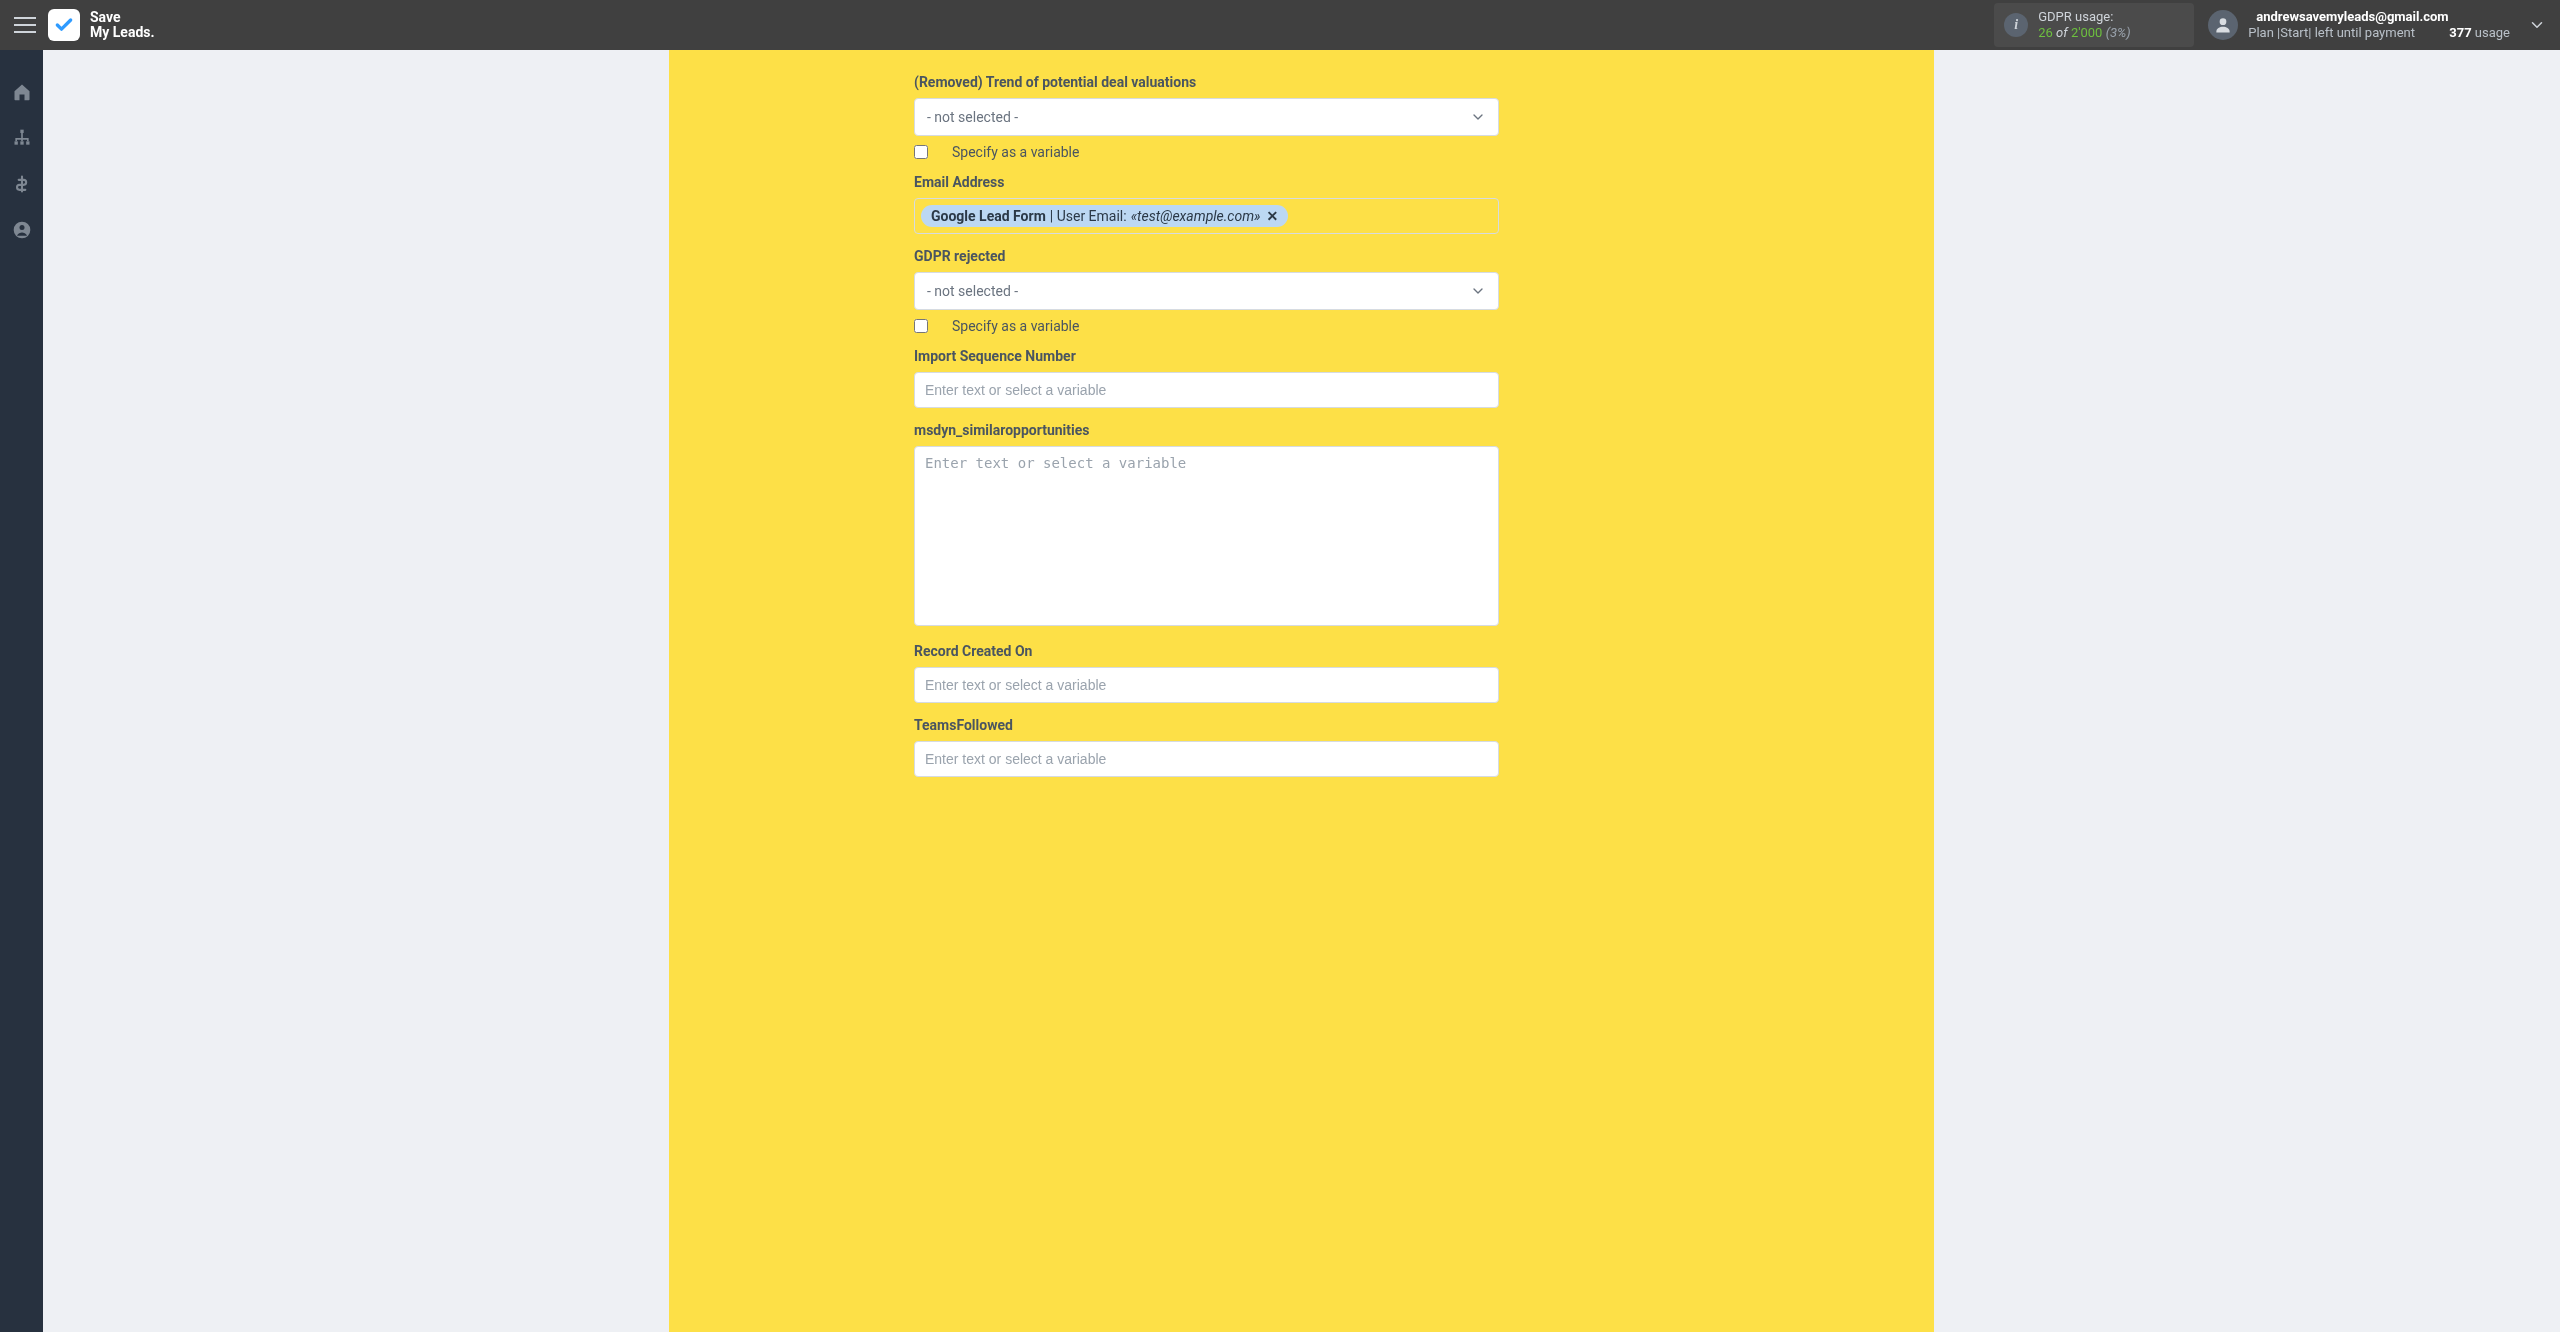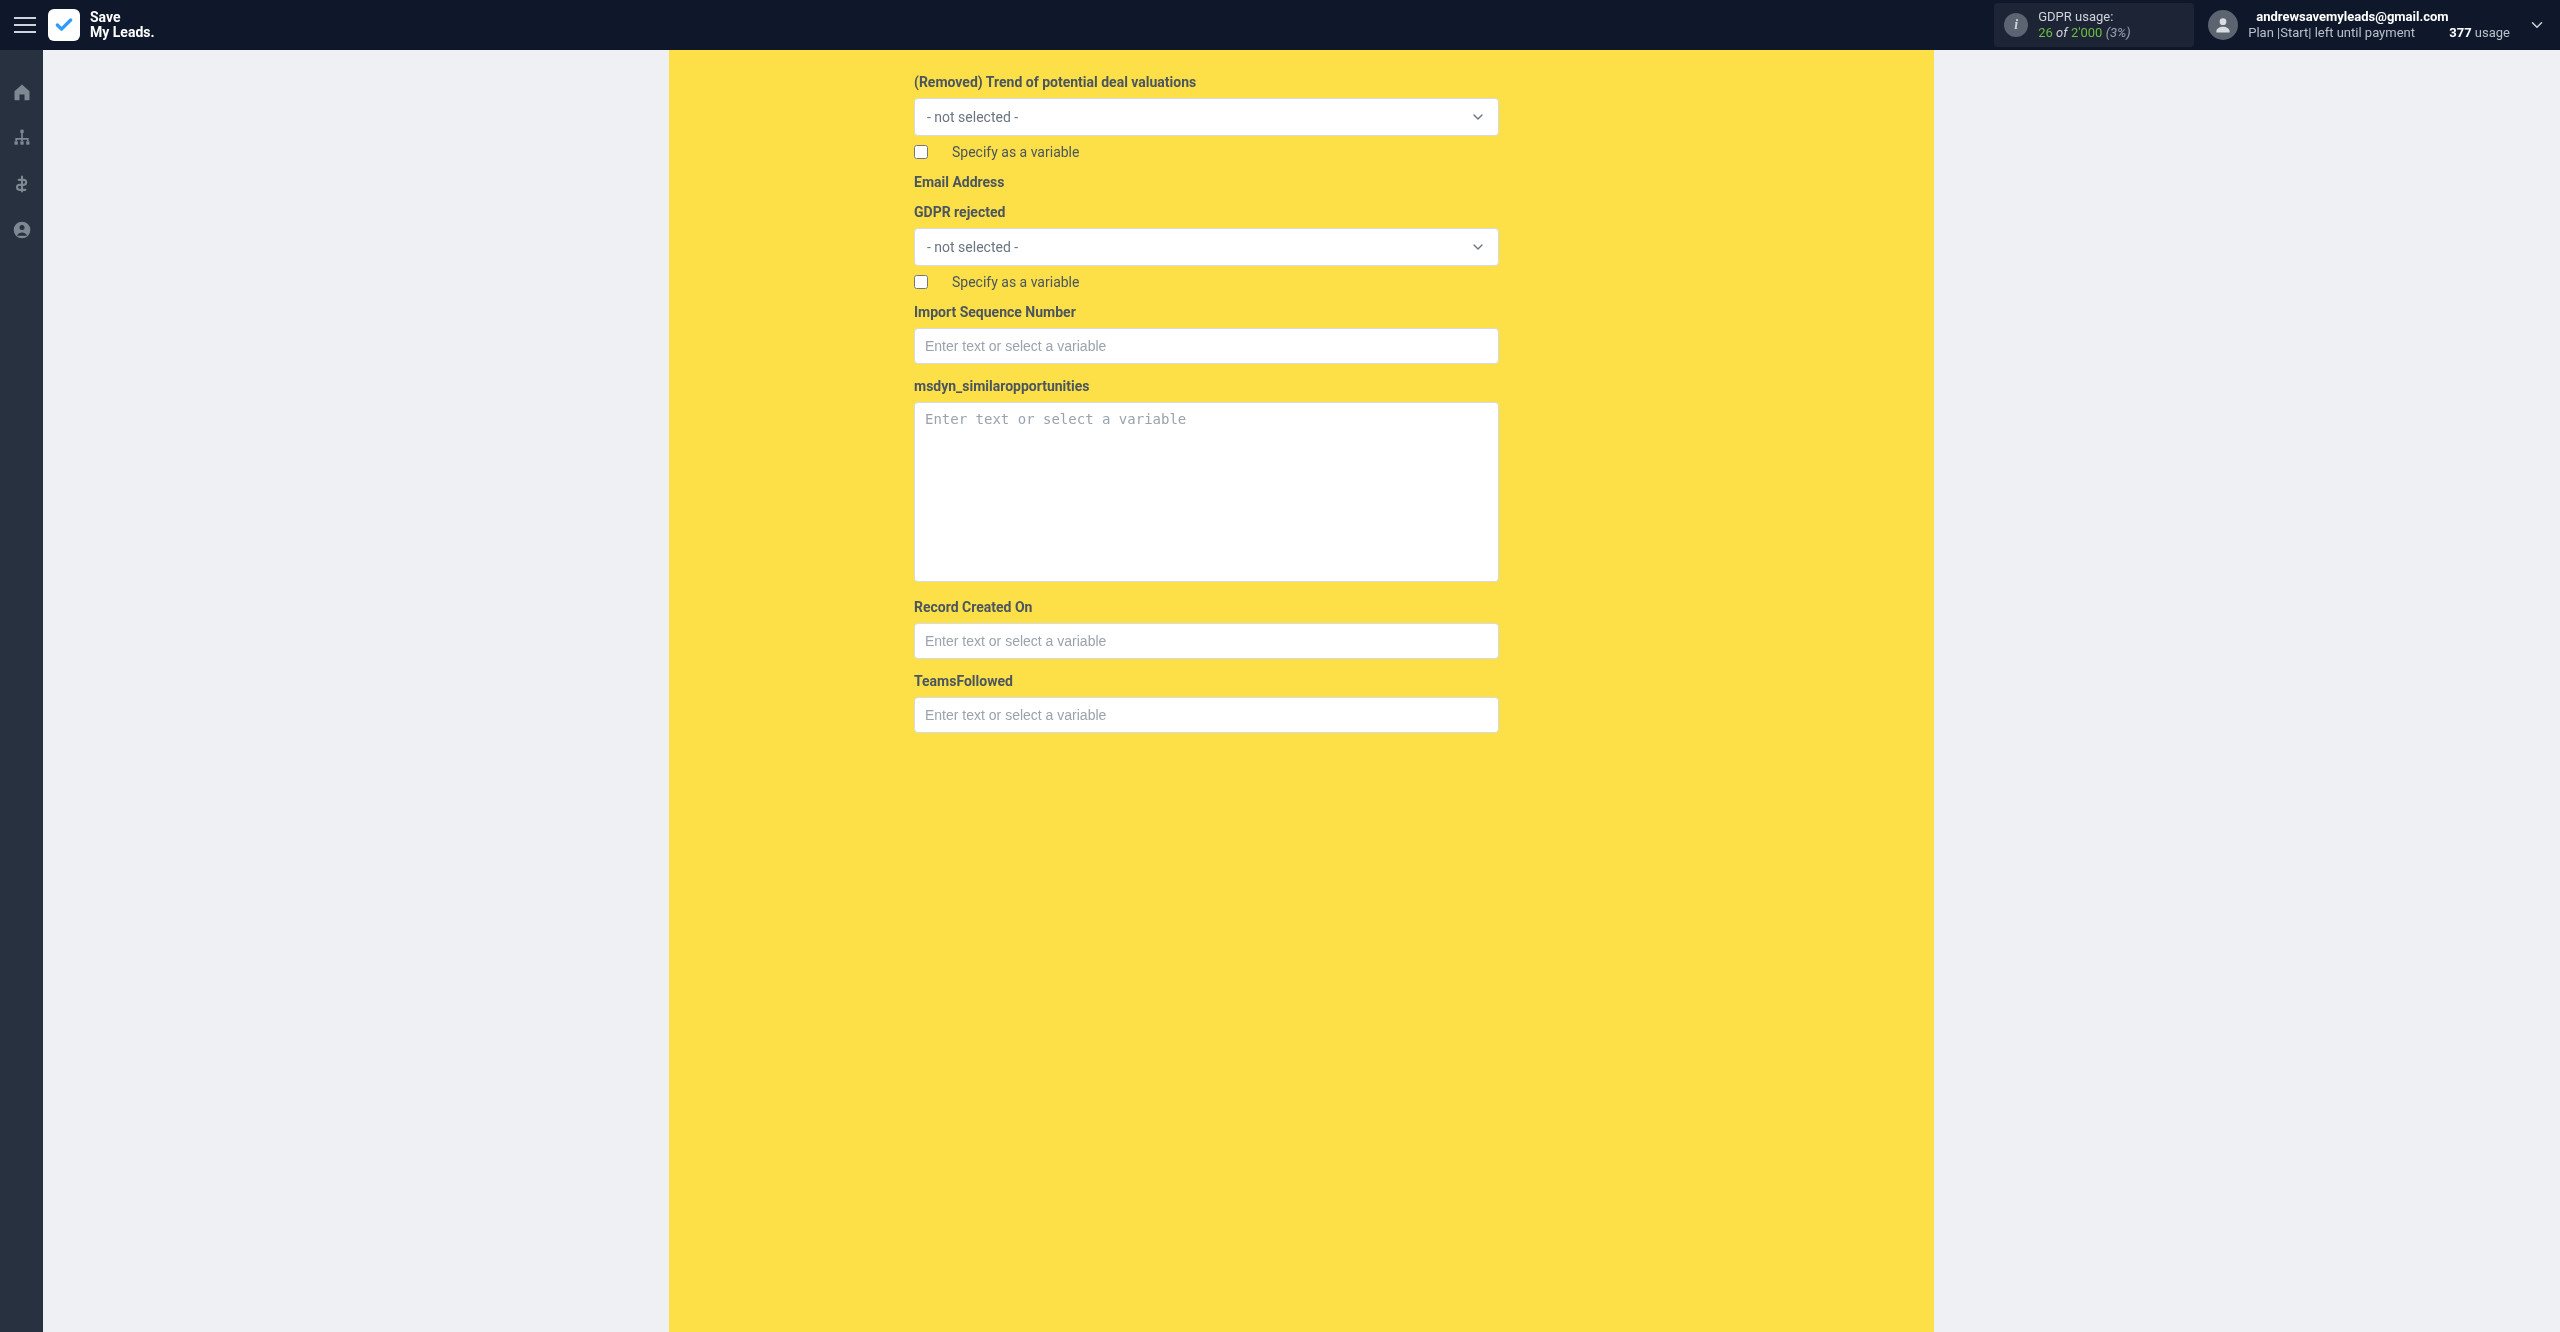--- a/index.html
+++ b/index.html
@@ -5,21 +5,21 @@
   * { box-sizing: border-box; margin: 0; padding: 0; }
   html, body { height: 100%; }
   body {
     font-family: -apple-system, BlinkMacSystemFont, "Segoe UI", Roboto, "Helvetica Neue", Arial, sans-serif;
     background: #eef0f4;
     color: #333;
     font-size: 14px;
   }
   .header {
     height: 50px;
-    background: #0f172a;
+    background: #404040;
     display: flex;
     align-items: center;
     padding: 0 14px;
     color: #fff;
     position: relative;
     justify-content: space-between;
   }
   .hamburger {
     width: 22px; height: 16px;
     display: flex; flex-direction: column; justify-content: space-between;
@@ -248,20 +248,28 @@
                 </svg></span>
           </div>
           <div class="check-row">
             <input type="checkbox" style="">
             <span>Specify as a variable</span>
           </div>
         </div>
 
         <div class="field">
           <label class="field-label">Email Address</label>
+          <div class="token-box">
+            <span class="token">
+              <b>Google Lead Form</b>
+                <span> | User Email: </span>
+                <i>«test@example.com»</i>
+              <span class="x">✕</span>
+            </span>
+          </div>
         </div>
 
         <div class="field">
           <label class="field-label">GDPR rejected</label>
           <div class="select">
             <span class="placeholder">- not selected -</span>
             <span class="chev"><svg viewBox="0 0 24 24" fill="none">
                   <path d="M6 9l6 6 6-6" stroke-width="2" stroke-linecap="round" stroke-linejoin="round"></path>
                 </svg></span>
           </div>

